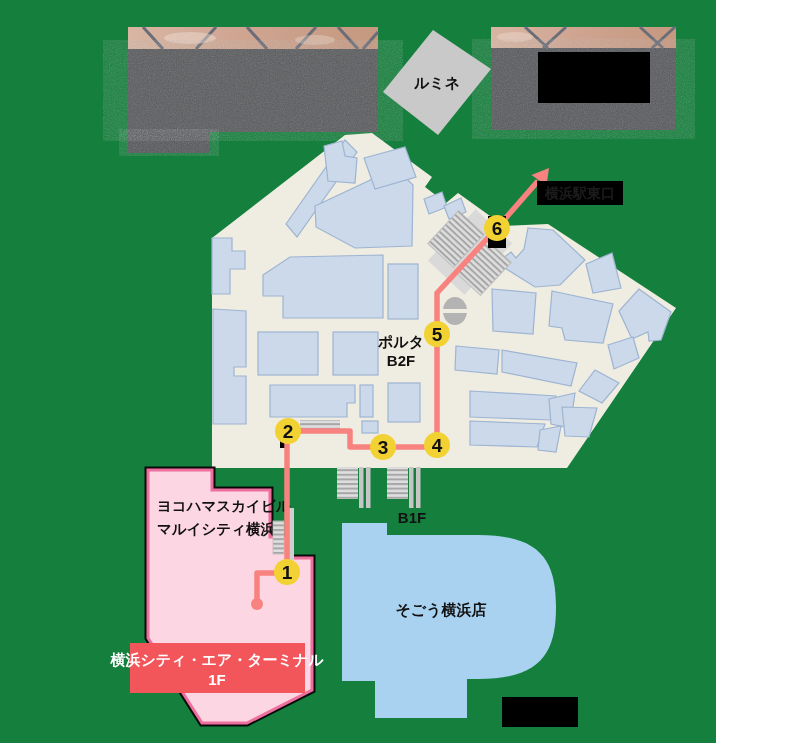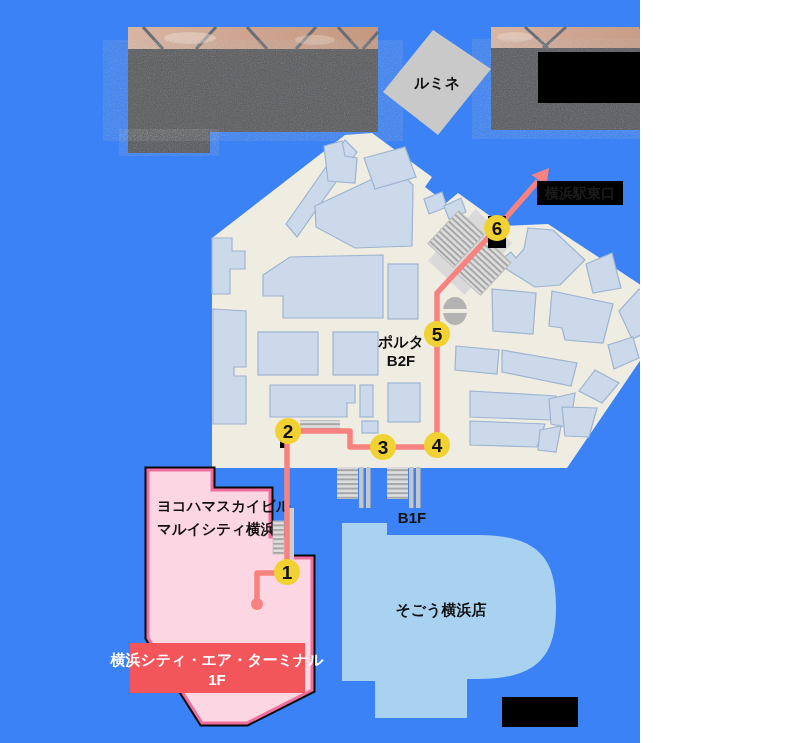--- a/index.html
+++ b/index.html
@@ -1,16 +1,16 @@
 <!DOCTYPE html>
 <html><head>
 <meta charset="utf-8">
 <style>
   html,body{margin:0;padding:0;background:#ffffff;}
-  #stage{position:relative;width:640px;height:743px;background:#3b82f6;overflow:hidden;
+  #stage{position:relative;width:716px;height:743px;background:#15803d;overflow:hidden;
          font-family:"Liberation Sans",sans-serif;}
   svg text{font-family:"Liberation Sans","DejaVu Sans",sans-serif;}
   .bldg{fill:#ccd9ea;stroke:#9db4d2;stroke-width:1.2;}
   .jp{font-weight:bold;fill:#111;}
 </style>
 </head>
 <body>
 
 <div id="stage">
 <svg width="800" height="743" viewBox="0 0 800 743" xmlns="http://www.w3.org/2000/svg">

